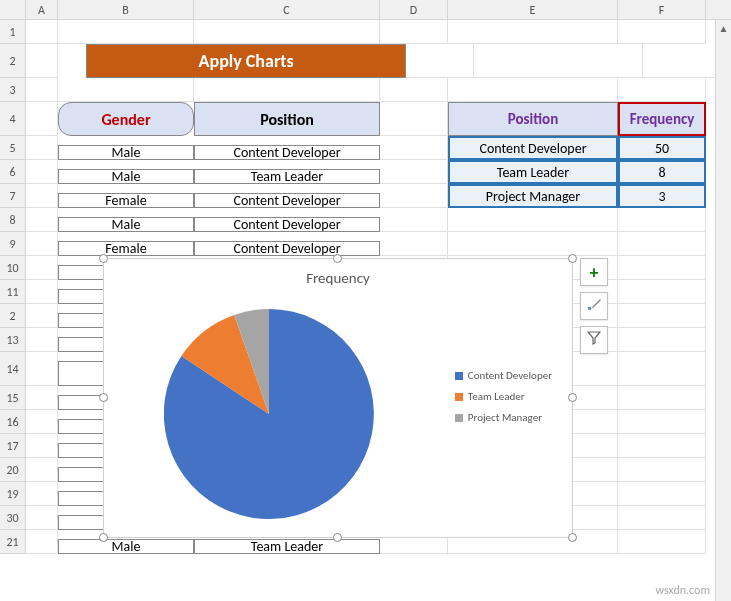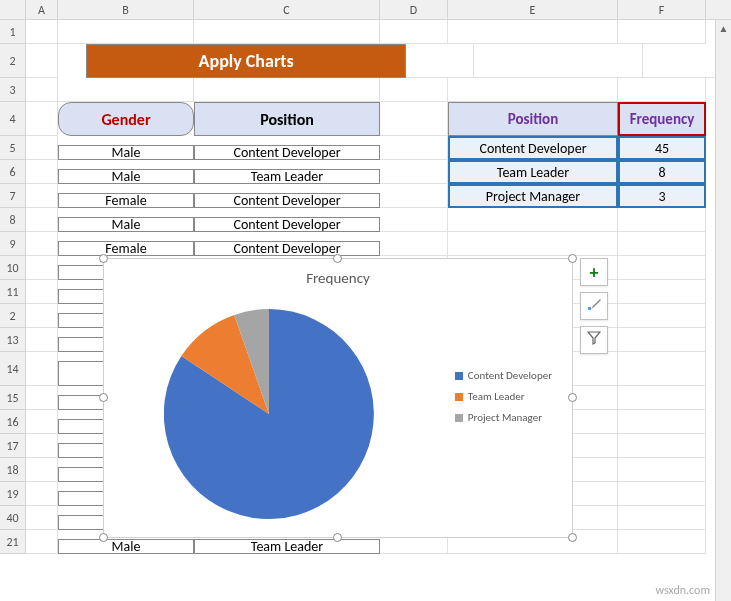--- a/index.html
+++ b/index.html
@@ -77,23 +77,23 @@
   <div class="row-header">8</div>
   <div class="row-header">9</div>
   <div class="row-header">10</div>
   <div class="row-header">11</div>
   <div class="row-header">2</div>
   <div class="row-header">13</div>
   <div class="row-header tall">14</div>
   <div class="row-header">15</div>
   <div class="row-header">16</div>
   <div class="row-header">17</div>
-  <div class="row-header">18</div>
+  <div class="row-header">20</div>
   <div class="row-header">19</div>
-  <div class="row-header">40</div>
+  <div class="row-header">30</div>
   <div class="row-header">21</div>
 </div>
 
 <div class="grid">
 
   <div class="grid-row">
       <div class="cell cA"></div>
       <div class="cell cB"></div>
       <div class="cell cC"></div>
       <div class="cell cD"></div>
@@ -126,21 +126,21 @@
       <div class="cell cE th2 pos">Position</div>
       <div class="cell cF th2 freq sel-red">Frequency</div>
     </div>
 
   <div class="grid-row">
       <div class="cell cA"></div>
       <div class="cell cB td1">Male</div>
       <div class="cell cC td1">Content Developer</div>
       <div class="cell cD"></div>
       <div class="cell cE td2 sel-blue">Content Developer</div>
-      <div class="cell cF td2 sel-blue">45</div>
+      <div class="cell cF td2 sel-blue">50</div>
     </div>
 
   <div class="grid-row">
       <div class="cell cA"></div>
       <div class="cell cB td1">Male</div>
       <div class="cell cC td1">Team Leader</div>
       <div class="cell cD"></div>
       <div class="cell cE td2 sel-blue">Team Leader</div>
       <div class="cell cF td2 sel-blue">8</div>
     </div>

